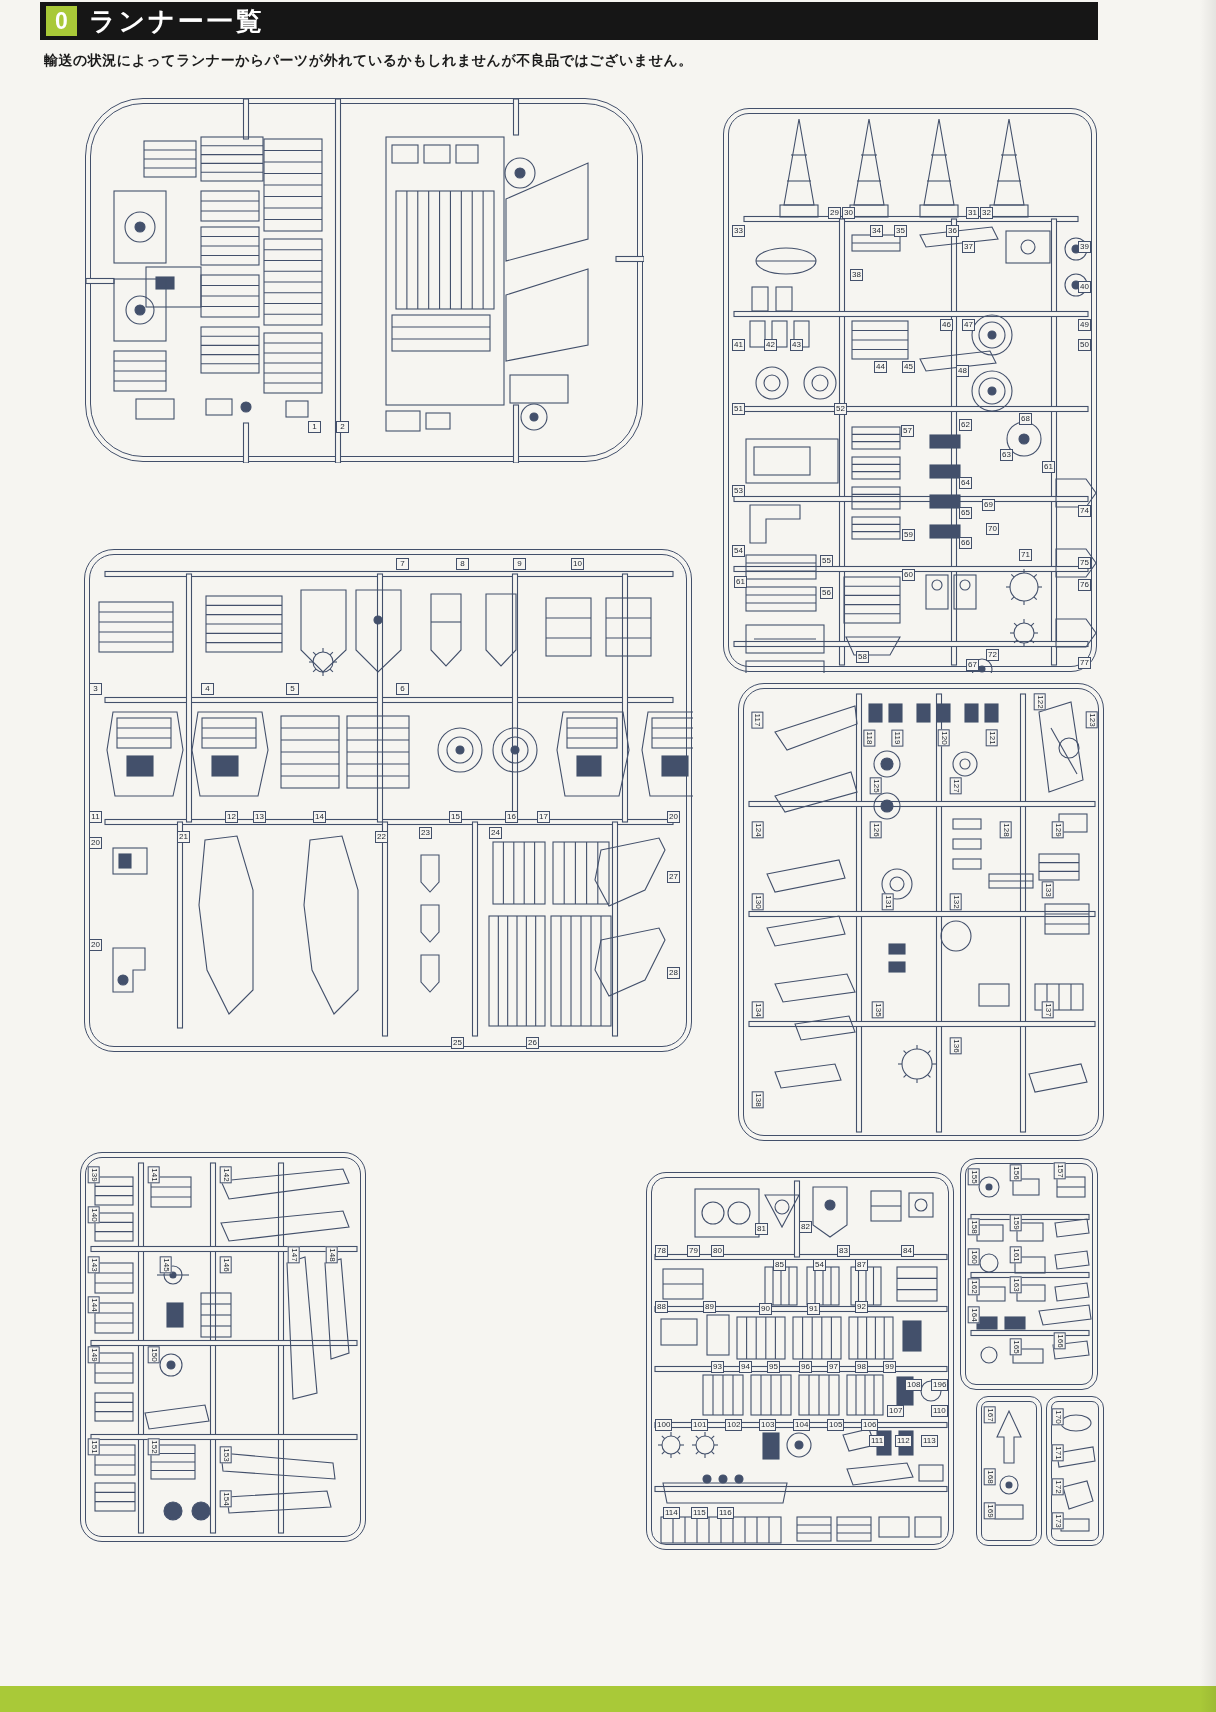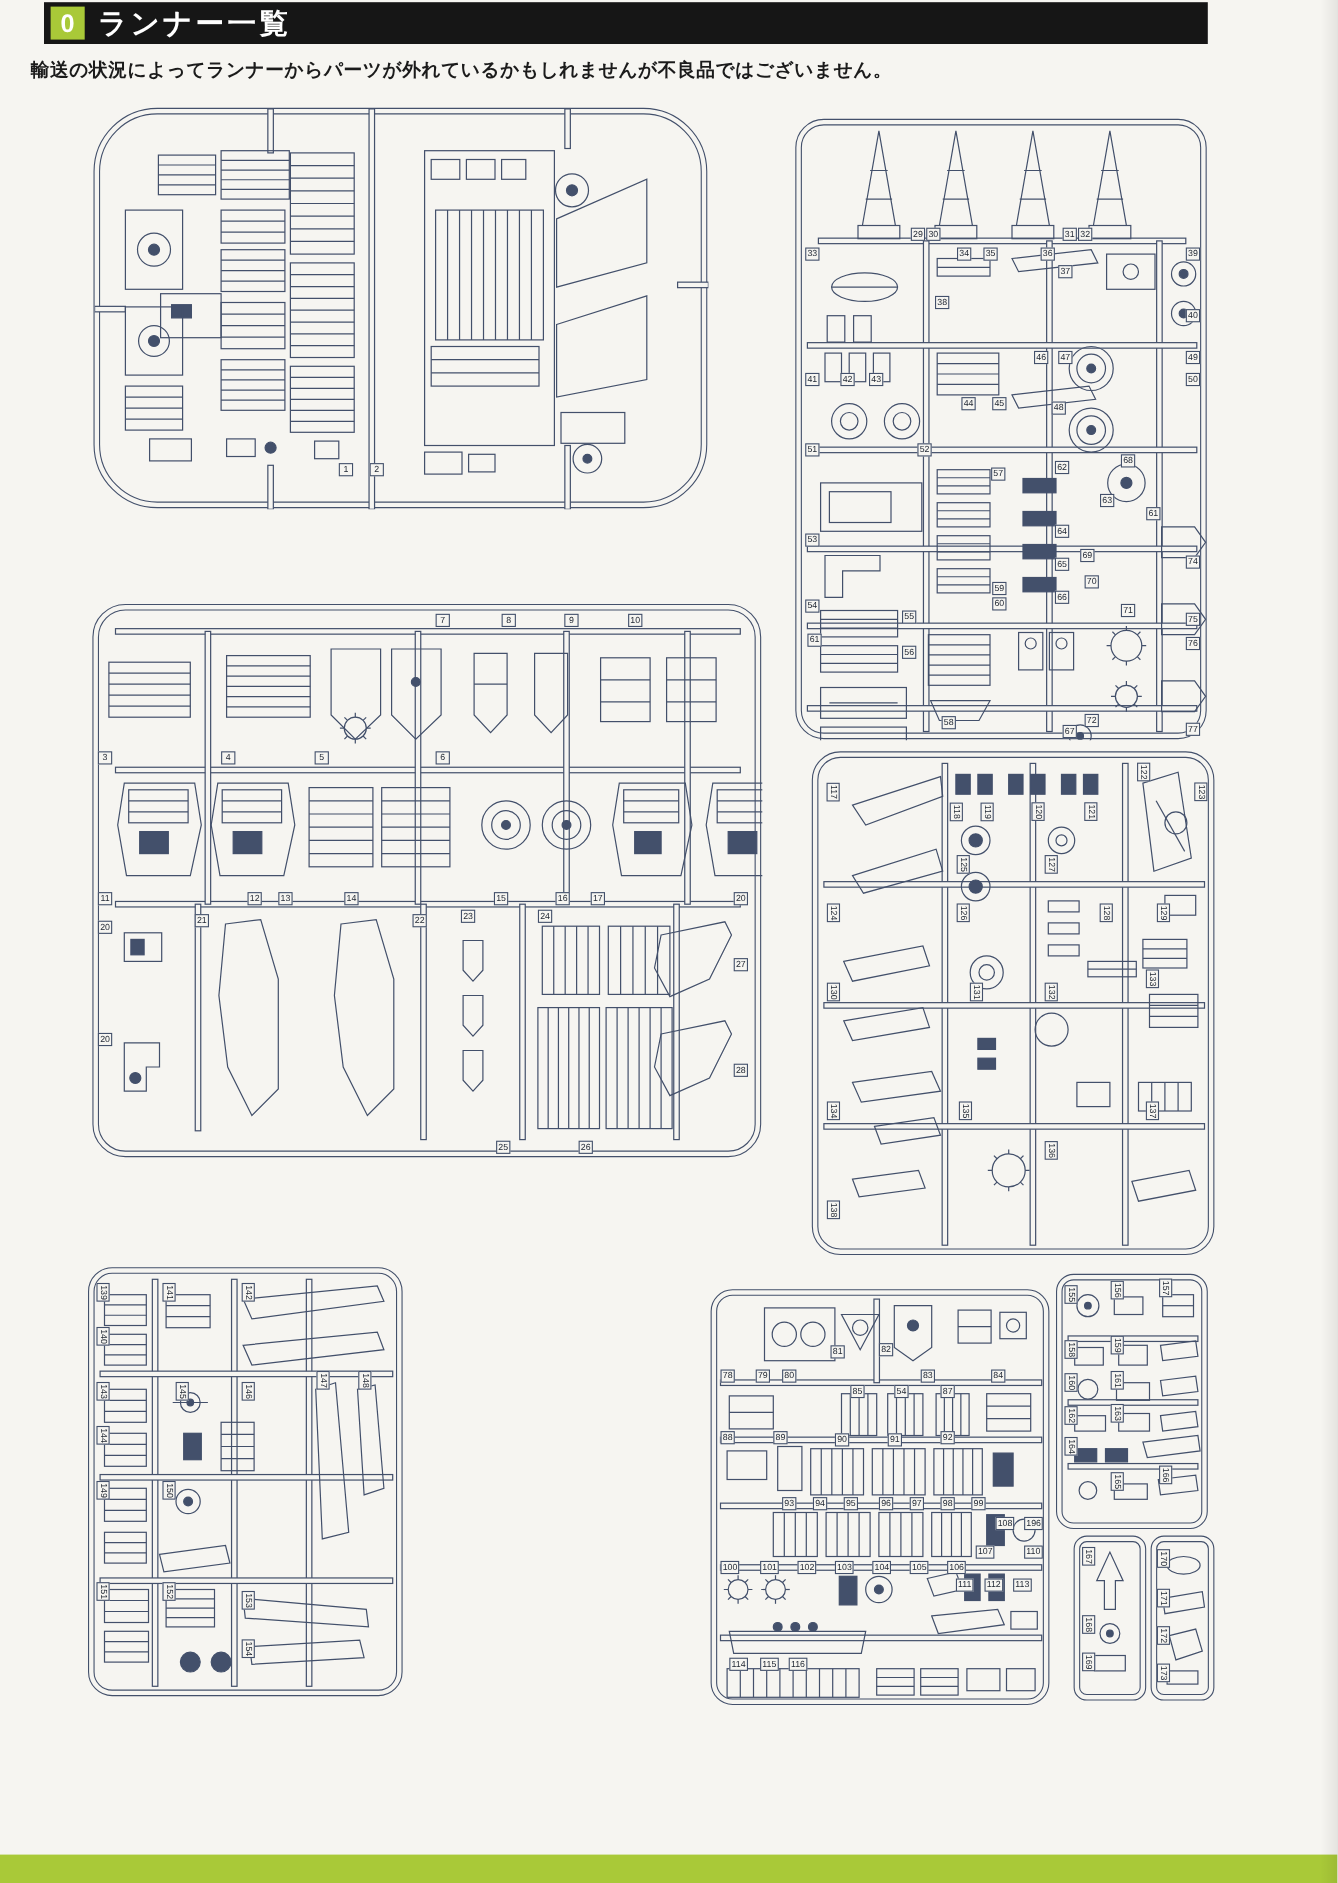--- a/index.html
+++ b/index.html
@@ -5,21 +5,21 @@
   html,body{margin:0;padding:0;background:#d8d8d5;}
   .page{position:relative;width:1216px;height:1712px;background:#f6f5f1;overflow:hidden;
         font-family:"Liberation Sans","DejaVu Sans",sans-serif;}
   .page::after{content:"";position:absolute;top:0;right:0;bottom:0;width:16px;
         background:linear-gradient(to right,rgba(0,0,0,0),rgba(0,0,0,0.07));pointer-events:none;}
   .banner{position:absolute;left:40px;top:2px;width:1058px;height:38px;background:#161616;
         display:flex;align-items:center;gap:12px;padding-left:6px;box-sizing:border-box;}
   .numbox{width:31px;height:30px;background:var(--green,#a9c938);color:#ffffff;font-weight:bold;
         font-size:23px;display:flex;align-items:center;justify-content:center;}
   .title{color:#ffffff;font-size:26px;font-weight:bold;letter-spacing:3px;margin:0;}
-  .notice{position:absolute;left:28px;top:52px;font-size:17px;font-weight:bold;color:#1b1b1b;
+  .notice{position:absolute;left:44px;top:52px;font-size:14px;font-weight:bold;color:#1b1b1b;
         letter-spacing:.5px;margin:0;}
   .stage{position:absolute;inset:0;}
   .sprue{position:absolute;border:1.3px solid var(--ink,#43506b);outline:1px solid var(--ink,#43506b);
         outline-offset:-6px;box-sizing:border-box;}
   .sprue svg{position:absolute;left:0;top:0;}
   .plabel{position:absolute;background:#f6f5f1;border:1px solid var(--ink,#43506b);color:#1d2430;
         font-size:8px;line-height:9px;height:10px;min-width:9px;padding:0 1px;text-align:center;z-index:2;}
   .plabel.rot{transform:rotate(90deg);}
   .footbar{position:absolute;left:0;bottom:0;width:100%;height:26px;background:var(--green,#a9c938);}
 </style>
@@ -268,42 +268,42 @@
         <div class="plabel" style="left: 104px; top: 98px;">29</div>
         <div class="plabel" style="left: 118px; top: 98px;">30</div>
         <div class="plabel" style="left: 242px; top: 98px;">31</div>
         <div class="plabel" style="left: 256px; top: 98px;">32</div>
         <div class="plabel" style="left: 8px; top: 116px;">33</div>
         <div class="plabel" style="left: 146px; top: 116px;">34</div>
         <div class="plabel" style="left: 170px; top: 116px;">35</div>
         <div class="plabel" style="left: 222px; top: 116px;">36</div>
         <div class="plabel" style="left: 238px; top: 132px;">37</div>
         <div class="plabel" style="left: 126px; top: 160px;">38</div>
-        <div class="plabel" style="left: 354px; top: 116px;">39</div>
+        <div class="plabel" style="left: 354px; top: 132px;">39</div>
         <div class="plabel" style="left: 354px; top: 172px;">40</div>
         <div class="plabel" style="left: 8px; top: 230px;">41</div>
         <div class="plabel" style="left: 40px; top: 230px;">42</div>
         <div class="plabel" style="left: 66px; top: 230px;">43</div>
         <div class="plabel" style="left: 150px; top: 252px;">44</div>
         <div class="plabel" style="left: 178px; top: 252px;">45</div>
         <div class="plabel" style="left: 216px; top: 210px;">46</div>
         <div class="plabel" style="left: 238px; top: 210px;">47</div>
         <div class="plabel" style="left: 232px; top: 256px;">48</div>
         <div class="plabel" style="left: 354px; top: 210px;">49</div>
         <div class="plabel" style="left: 354px; top: 230px;">50</div>
         <div class="plabel" style="left: 8px; top: 294px;">51</div>
         <div class="plabel" style="left: 110px; top: 294px;">52</div>
         <div class="plabel" style="left: 8px; top: 376px;">53</div>
         <div class="plabel" style="left: 8px; top: 436px;">54</div>
         <div class="plabel" style="left: 96px; top: 446px;">55</div>
         <div class="plabel" style="left: 96px; top: 478px;">56</div>
         <div class="plabel" style="left: 177px; top: 316px;">57</div>
         <div class="plabel" style="left: 132px; top: 542px;">58</div>
         <div class="plabel" style="left: 178px; top: 420px;">59</div>
-        <div class="plabel" style="left: 178px; top: 434px;">60</div>
+        <div class="plabel" style="left: 178px; top: 460px;">60</div>
         <div class="plabel" style="left: 10px; top: 467px;">61</div>
         <div class="plabel" style="left: 235px; top: 310px;">62</div>
         <div class="plabel" style="left: 276px; top: 340px;">63</div>
         <div class="plabel" style="left: 235px; top: 368px;">64</div>
         <div class="plabel" style="left: 235px; top: 398px;">65</div>
         <div class="plabel" style="left: 235px; top: 428px;">66</div>
         <div class="plabel" style="left: 242px; top: 550px;">67</div>
         <div class="plabel" style="left: 295px; top: 304px;">68</div>
         <div class="plabel" style="left: 258px; top: 390px;">69</div>
         <div class="plabel" style="left: 262px; top: 414px;">70</div>

